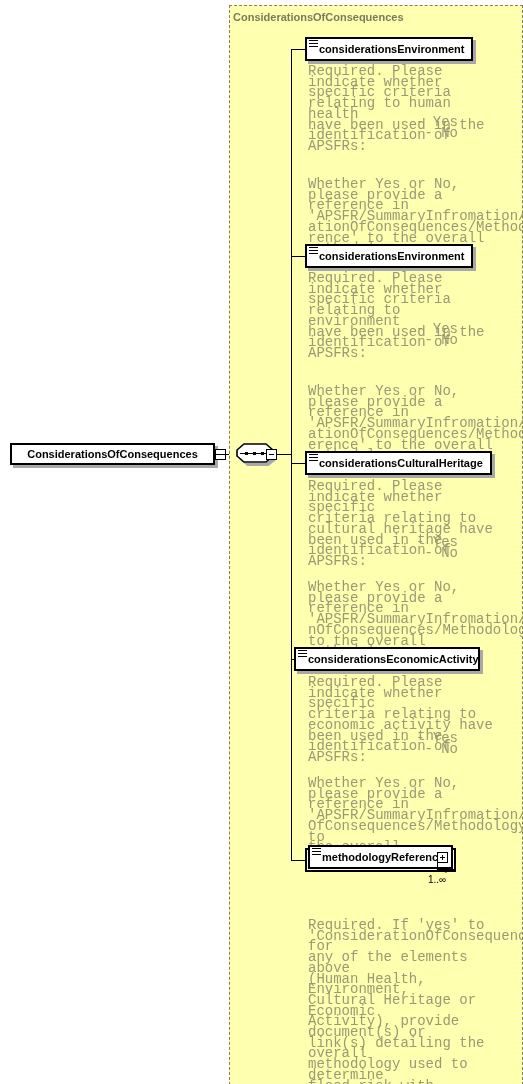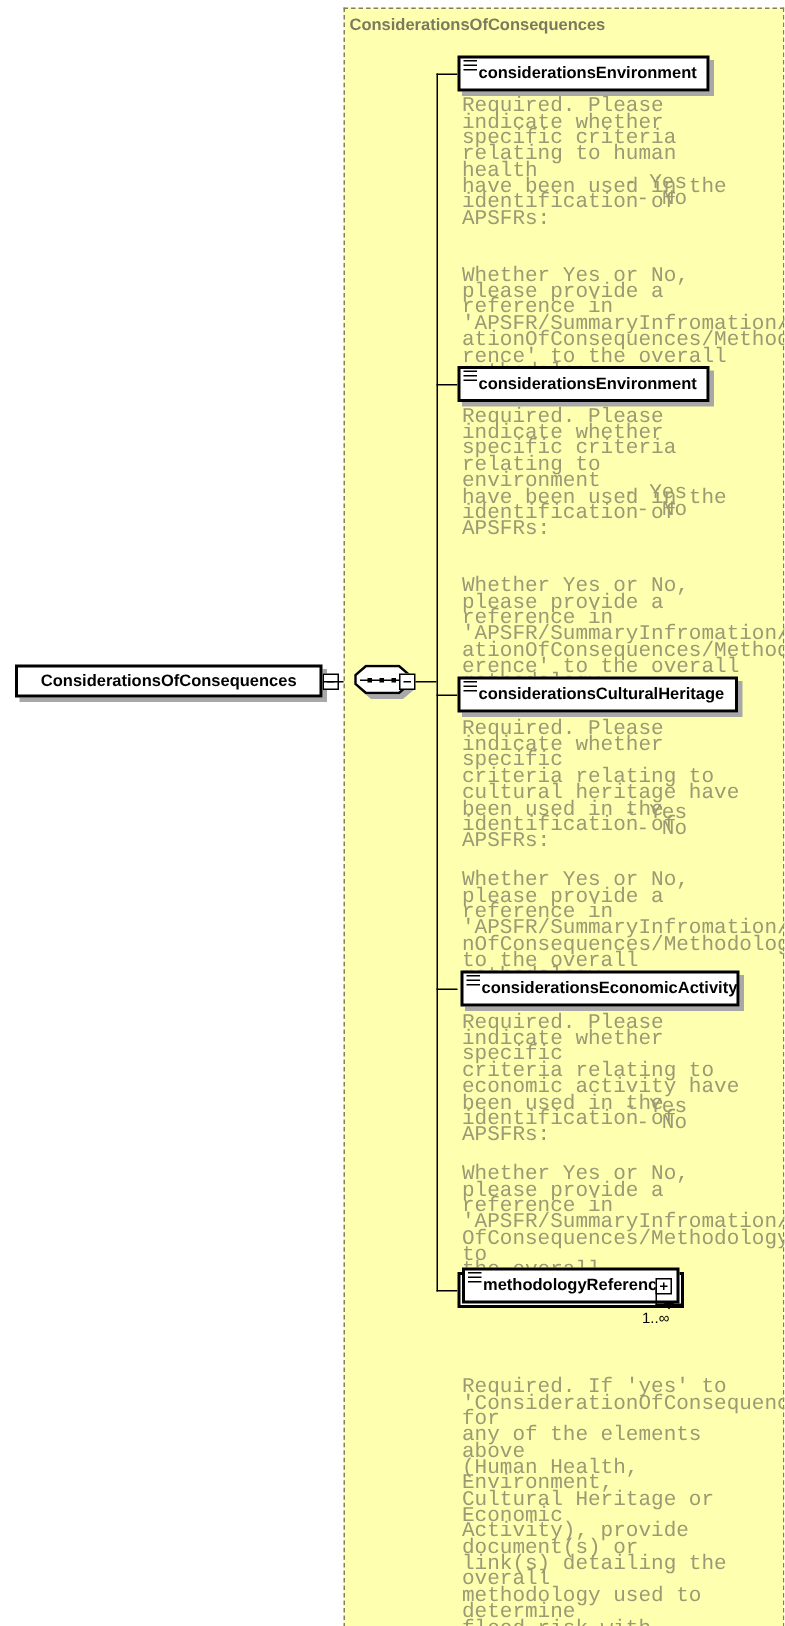--- a/index.html
+++ b/index.html
@@ -348,21 +348,21 @@
 criteria relating to cultural heritage have
 been used in the identification of APSFRs:</div>
   <div class="doc opts" style="left:308px; top:537px;">- Yes
 - No</div>
   <div class="doc wide" style="left:308px; top:582px;">Whether Yes or No, please provide a
 reference in
 'APSFR/SummaryInfromation/Consideratio
 nOfConsequences/MethodologyReference'
 to the overall methodology.</div>
 
-  <div class="elem" style="left:307px; top:647px; width:186px;">
+  <div class="elem" style="left:294px; top:647px; width:186px;">
     <div class="shadow"></div>
     <div class="ebox">
       <span class="type-icon">
           <i></i>
           <i></i>
           <i></i>
         </span>
       <span class="ename">considerationsEconomicActivity</span>
     </div>
   </div>

